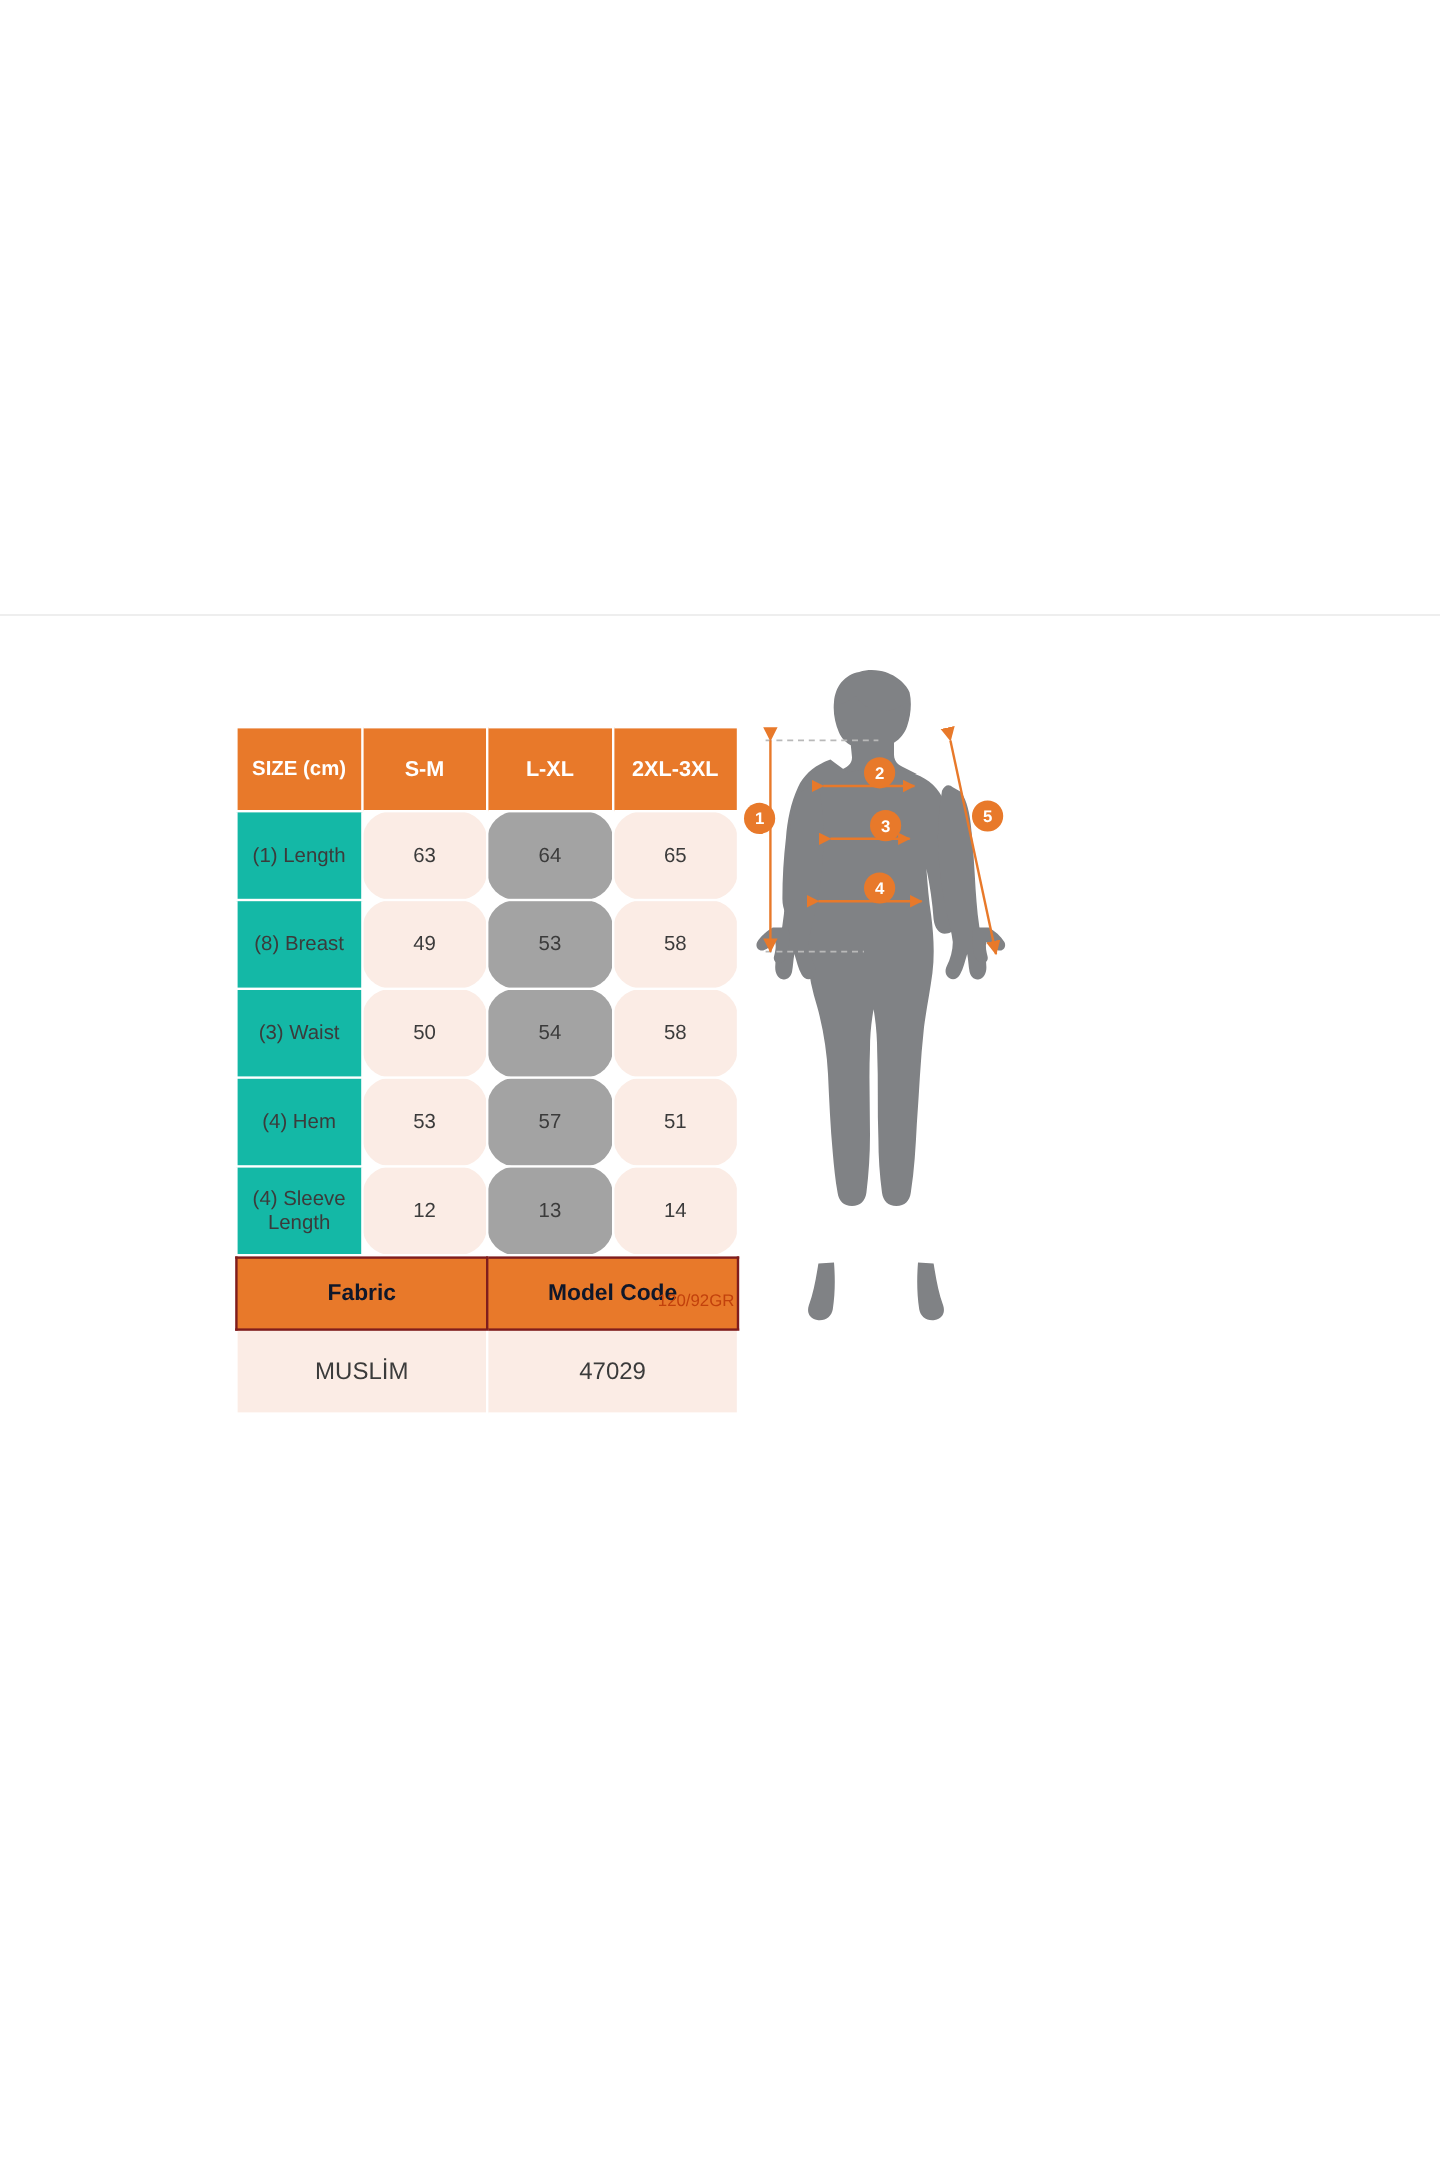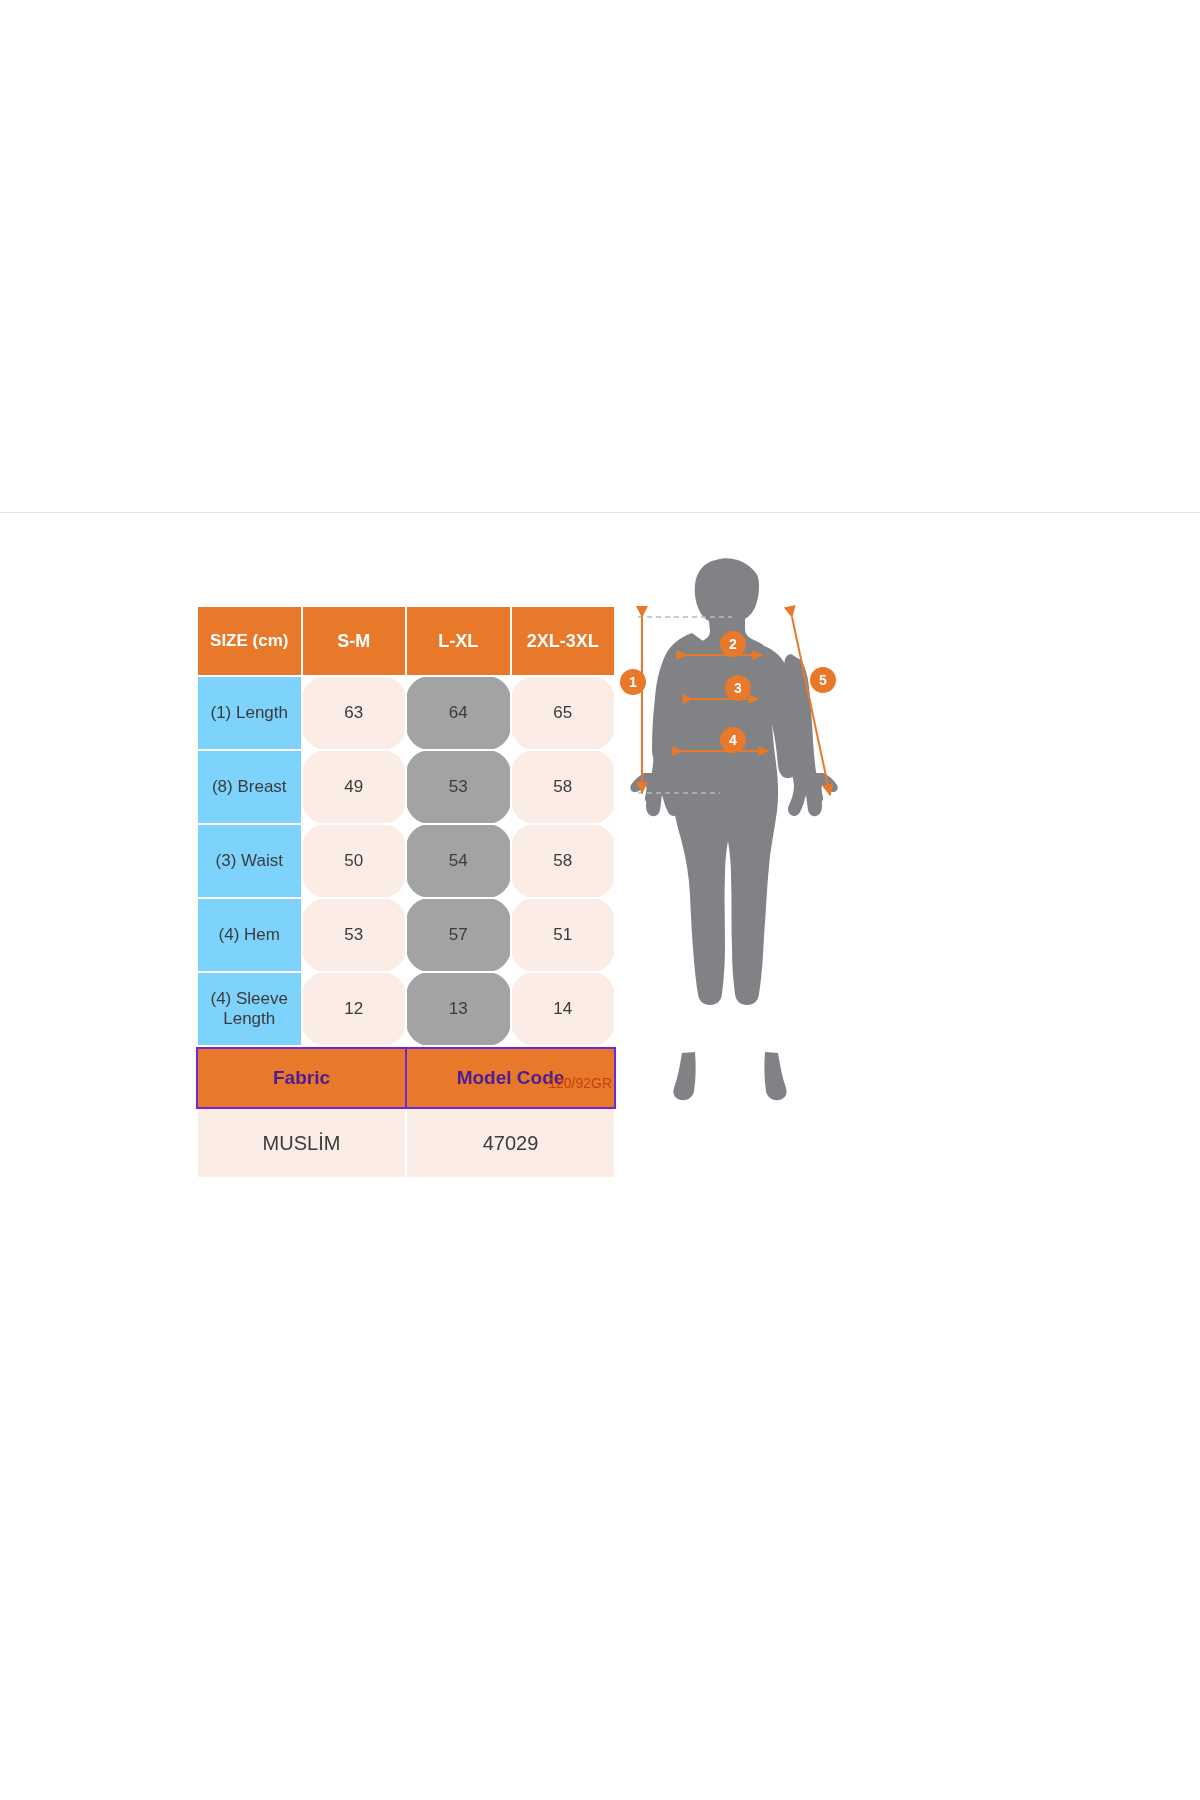--- a/index.html
+++ b/index.html
@@ -58,21 +58,21 @@
     color: #ffffff;
     font-weight: bold;
     font-size: 18px;
     height: 68px;
     line-height: 1.15;
   }
   table.size-table thead th.lbl-col {
     font-size: 17px;
   }
   td.row-label {
-    background: #7dd3fc;
+    background: #14b8a6;
     font-size: 15px;
     line-height: 1.2;
     color: #3b3b3b;
     padding: 0 6px;
   }
   td.val {
     background: #fbece5;
     font-size: 20px;
     color: #3b3b3b;
     border-radius: 24px;
@@ -82,24 +82,24 @@
   }
   
   table.fabric-table {
     border-collapse: collapse;
     width: 420px;
     table-layout: fixed;
     margin-top: 0;
   }
   table.fabric-table th {
     background: #e8792a;
-    color: #4c1d95;
+    color: #0f172a;
     font-weight: bold;
     font-size: 19px;
-    border: 2px solid #6d28d9;
+    border: 2px solid #7f1d1d;
     height: 56px;
   }
   table.fabric-table td {
     background: #fbece5;
     color: #3b3b3b;
     font-size: 20px;
     border: 2px solid #ffffff;
     text-align: center;
     height: 66px;
   }

